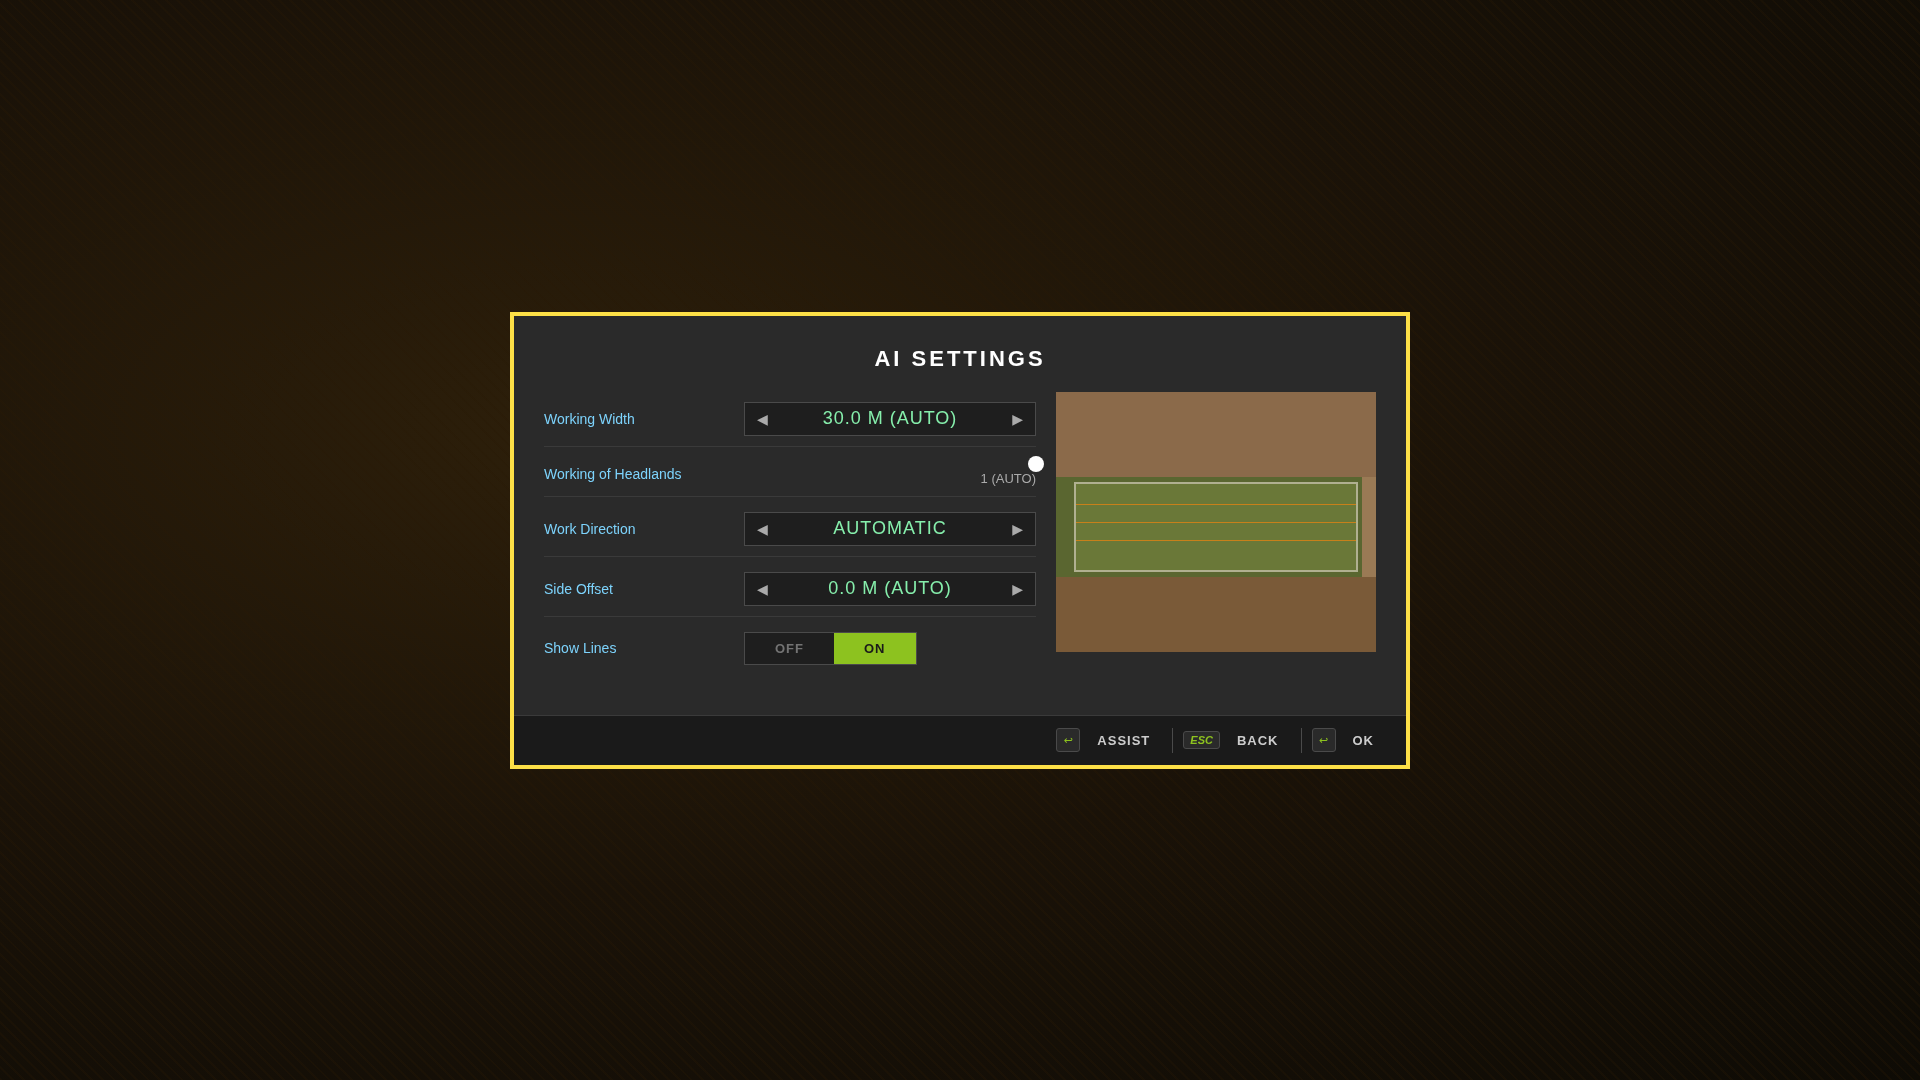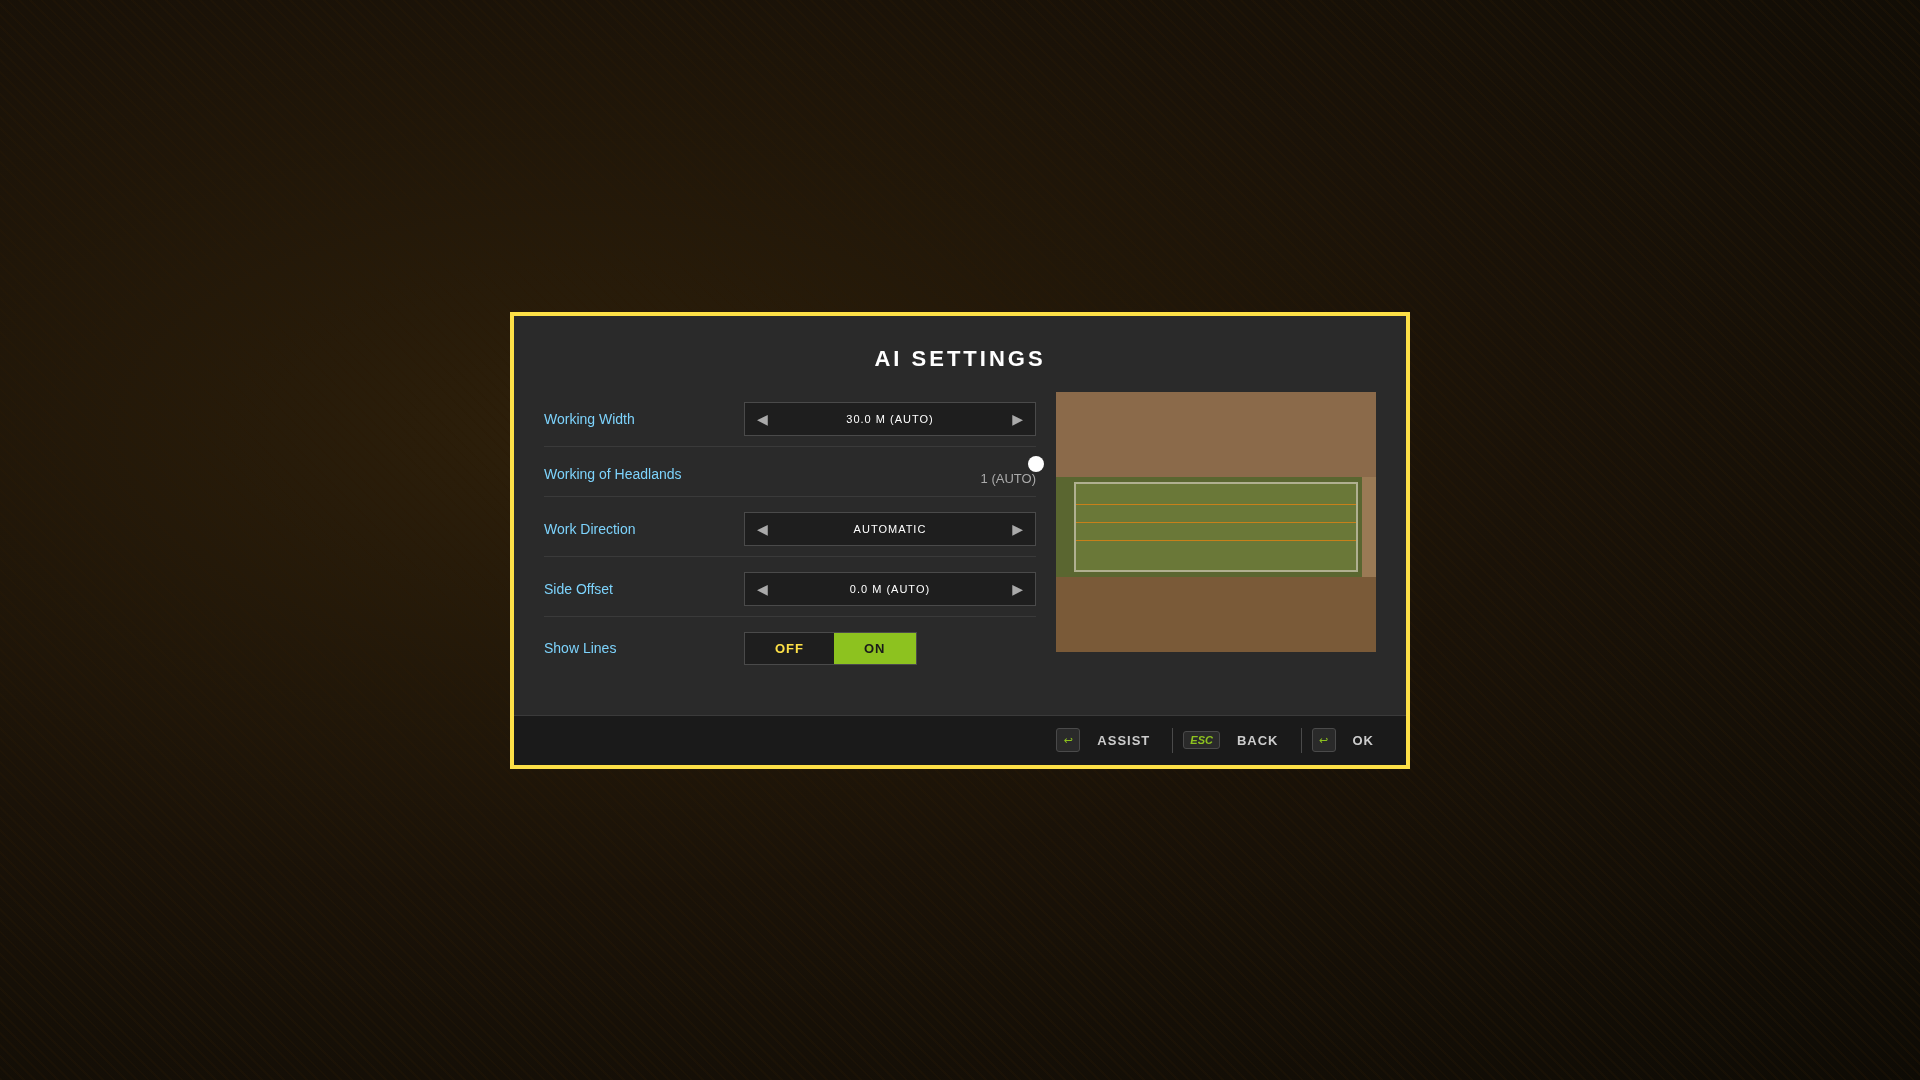--- a/index.html
+++ b/index.html
@@ -148,22 +148,22 @@
       color: #aaaaaa;
       padding: 8px 12px;
       cursor: pointer;
       font-size: 14px;
       flex-shrink: 0;
     }
 
     .arrow-value {
       flex: 1;
       text-align: center;
-      color: #ffffff;
-      font-size: 11px;
+      color: #86efac;
+      font-size: 18px;
       letter-spacing: 1px;
     }
 
     .slider-container {
       width: 100%;
       display: flex;
       flex-direction: column;
       gap: 5px;
       align-items: flex-end;
     }
@@ -210,21 +210,21 @@
     }
 
     .toggle-btn {
       padding: 8px 30px;
       font-size: 13px;
       font-weight: bold;
       letter-spacing: 1px;
       cursor: pointer;
       border: none;
       background: #1e1e1e;
-      color: #fde047;
+      color: #737373;
     }
 
     .toggle-btn.active {
       background: #8dc21f;
       color: #1a1a1a;
     }
 
     .preview-panel {
       width: 320px;
       flex-shrink: 0;

